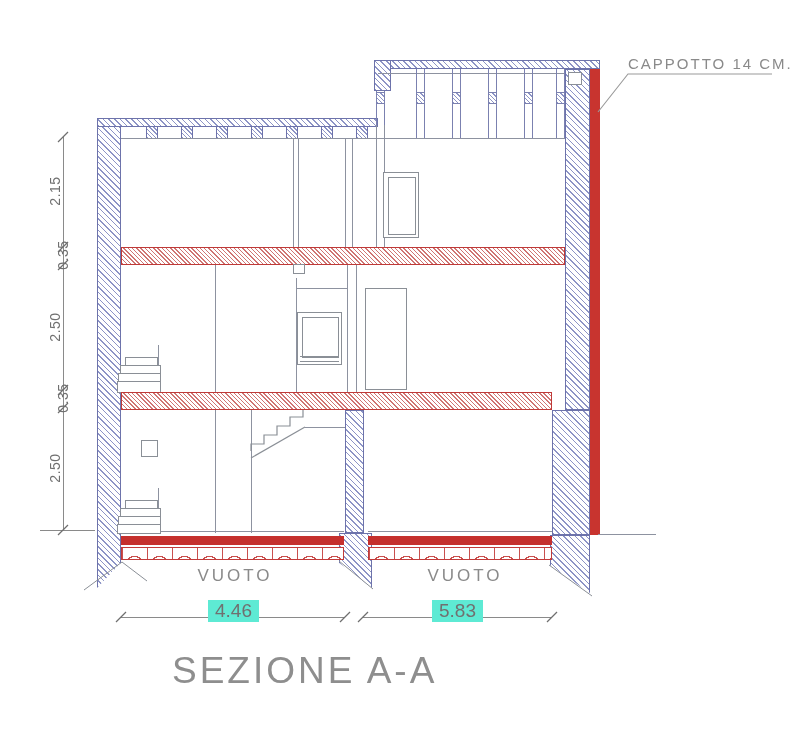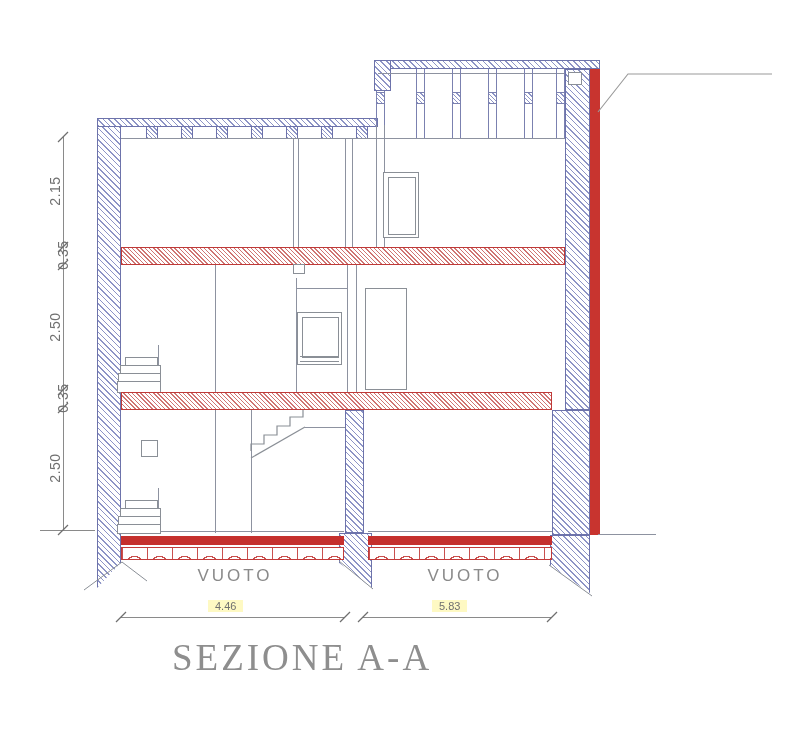--- a/index.html
+++ b/index.html
@@ -27,24 +27,24 @@
   .ljoist{border-left:1px solid #6d73ab;border-right:1px solid #6d73ab;
           background-image:repeating-linear-gradient(45deg,#8d94c6 0 1px,transparent 1px 3px)}
   .rjoist{border-left:1px solid #7b81b0;border-right:1px solid #7b81b0}
   .rjblock{position:absolute;left:0;right:0;top:23px;height:10px;
            background-image:repeating-linear-gradient(45deg,#8d94c6 0 1px,transparent 1px 3px);
            border-top:1px solid #7b81b0;border-bottom:1px solid #7b81b0}
   .frame{border:1px solid #8a8f96;background:#fff}
   .step{border:1px solid #8a8f96;background:#fff}
   .vdim{position:absolute;width:44px;text-align:center;font-size:14px;color:#707070;
         letter-spacing:.5px;transform:rotate(-90deg);white-space:nowrap}
-  .hdim{position:absolute;font-size:11px;color:#707070;background:#fef9c3;padding:0 7px;white-space:nowrap}
+  .hdim{position:absolute;font-size:19px;color:#707070;background:#5eead4;padding:0 7px;white-space:nowrap}
   .cadtext{position:absolute;color:#8a8a8a;white-space:nowrap}
-  #title{left:172px;top:636px;font-size:37px;letter-spacing:3px;color:#8e8e8e;
-         font-family:Liberation Serif, serif}
+  #title{left:172px;top:650px;font-size:37px;letter-spacing:3px;color:#8e8e8e;
+         font-family:Liberation Sans, sans-serif}
   svg.overlay{position:absolute;left:0;top:0;pointer-events:none}
 </style>
 </head>
 <body>
 
 <div id="canvas">
 
   <div class="abs hwall" style="left:97px;top:118px;width:24px;height:470px;clip-path:polygon(0 0,100% 0,100% 94.6%,0 100%)"></div>
   <div class="abs hwall" style="left:97px;top:118px;width:281px;height:9px"></div>
   <div class="abs hwall" style="left:375px;top:60px;width:225px;height:9px"></div>
@@ -160,20 +160,21 @@
         <path d="M58 413 L68 403"></path>
         <path d="M58 535 L68 525"></path>
 
       <path d="M116 622 L126 612"></path>
         <path d="M340 622 L350 612"></path>
       <path d="M358 622 L368 612"></path>
         <path d="M547 622 L557 612"></path>
     </g>
   </svg>
 
+  <div class="cadtext" id="annotation" style="left:628px;top:55px;font-size:15px;letter-spacing:2px">CAPPOTTO 14 CM.</div>
 
   <div class="cadtext" style="left:195px;top:566px;width:80px;text-align:center;font-size:17px;letter-spacing:3px">VUOTO</div>
   <div class="cadtext" style="left:425px;top:566px;width:80px;text-align:center;font-size:17px;letter-spacing:3px">VUOTO</div>
 
   <div class="vdim" style="left:33px;top:183px">2.15</div>
   <div class="vdim" style="left:41px;top:247px">0.35</div>
   <div class="vdim" style="left:33px;top:319px">2.50</div>
   <div class="vdim" style="left:41px;top:390px">0.35</div>
   <div class="vdim" style="left:33px;top:460px">2.50</div>
 

